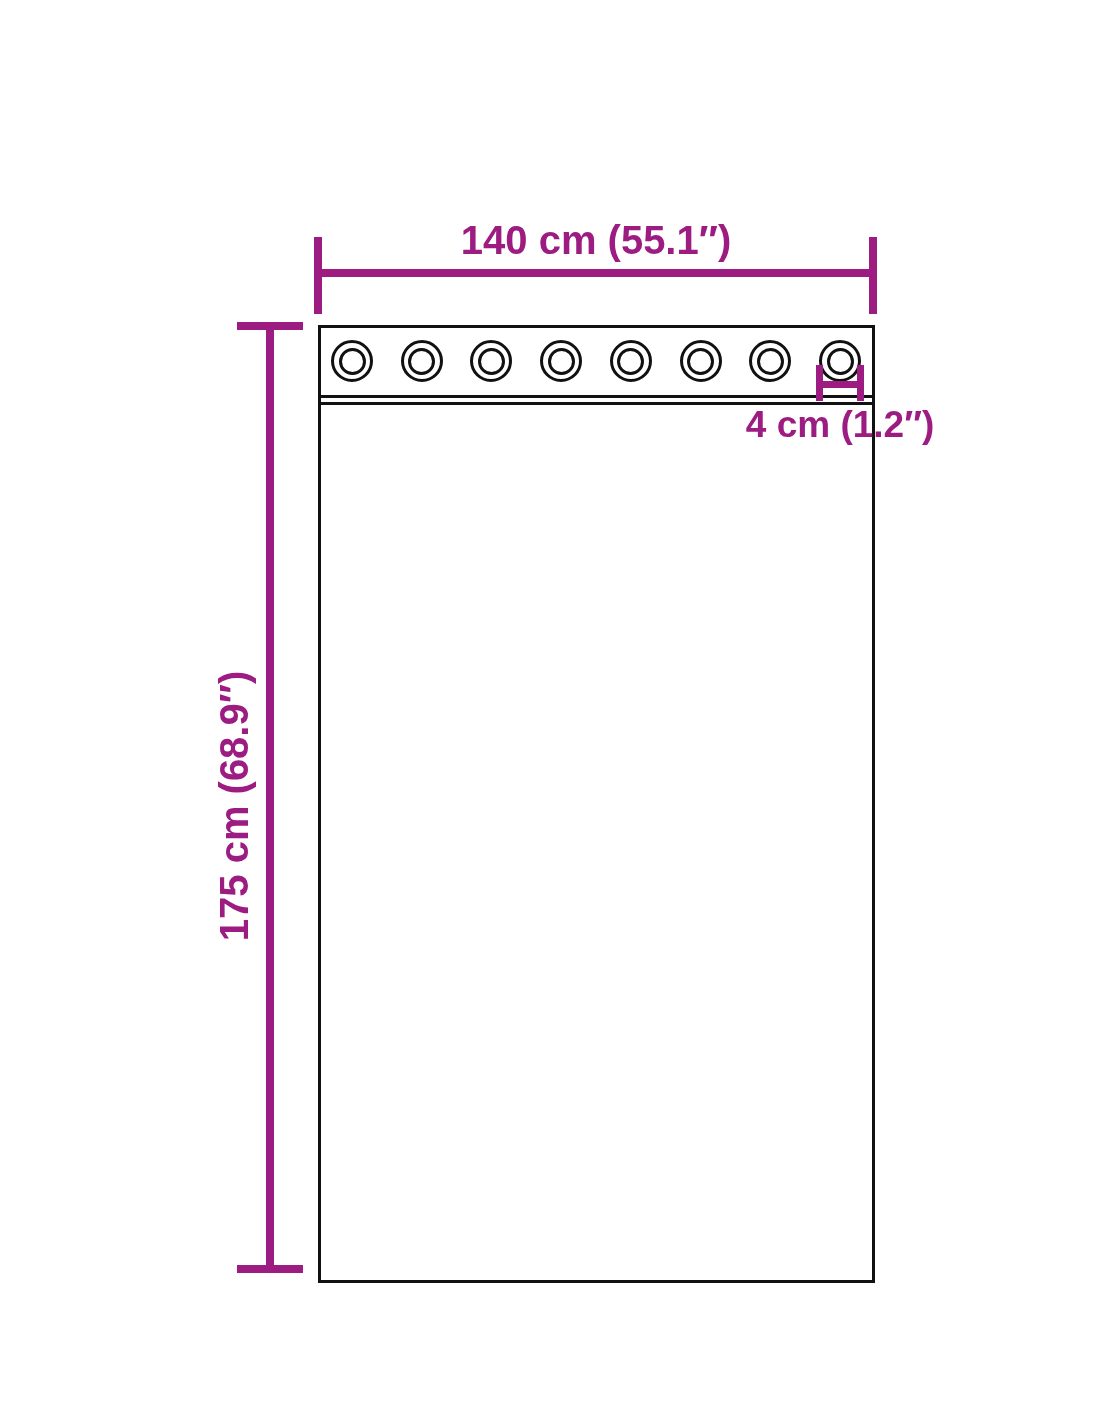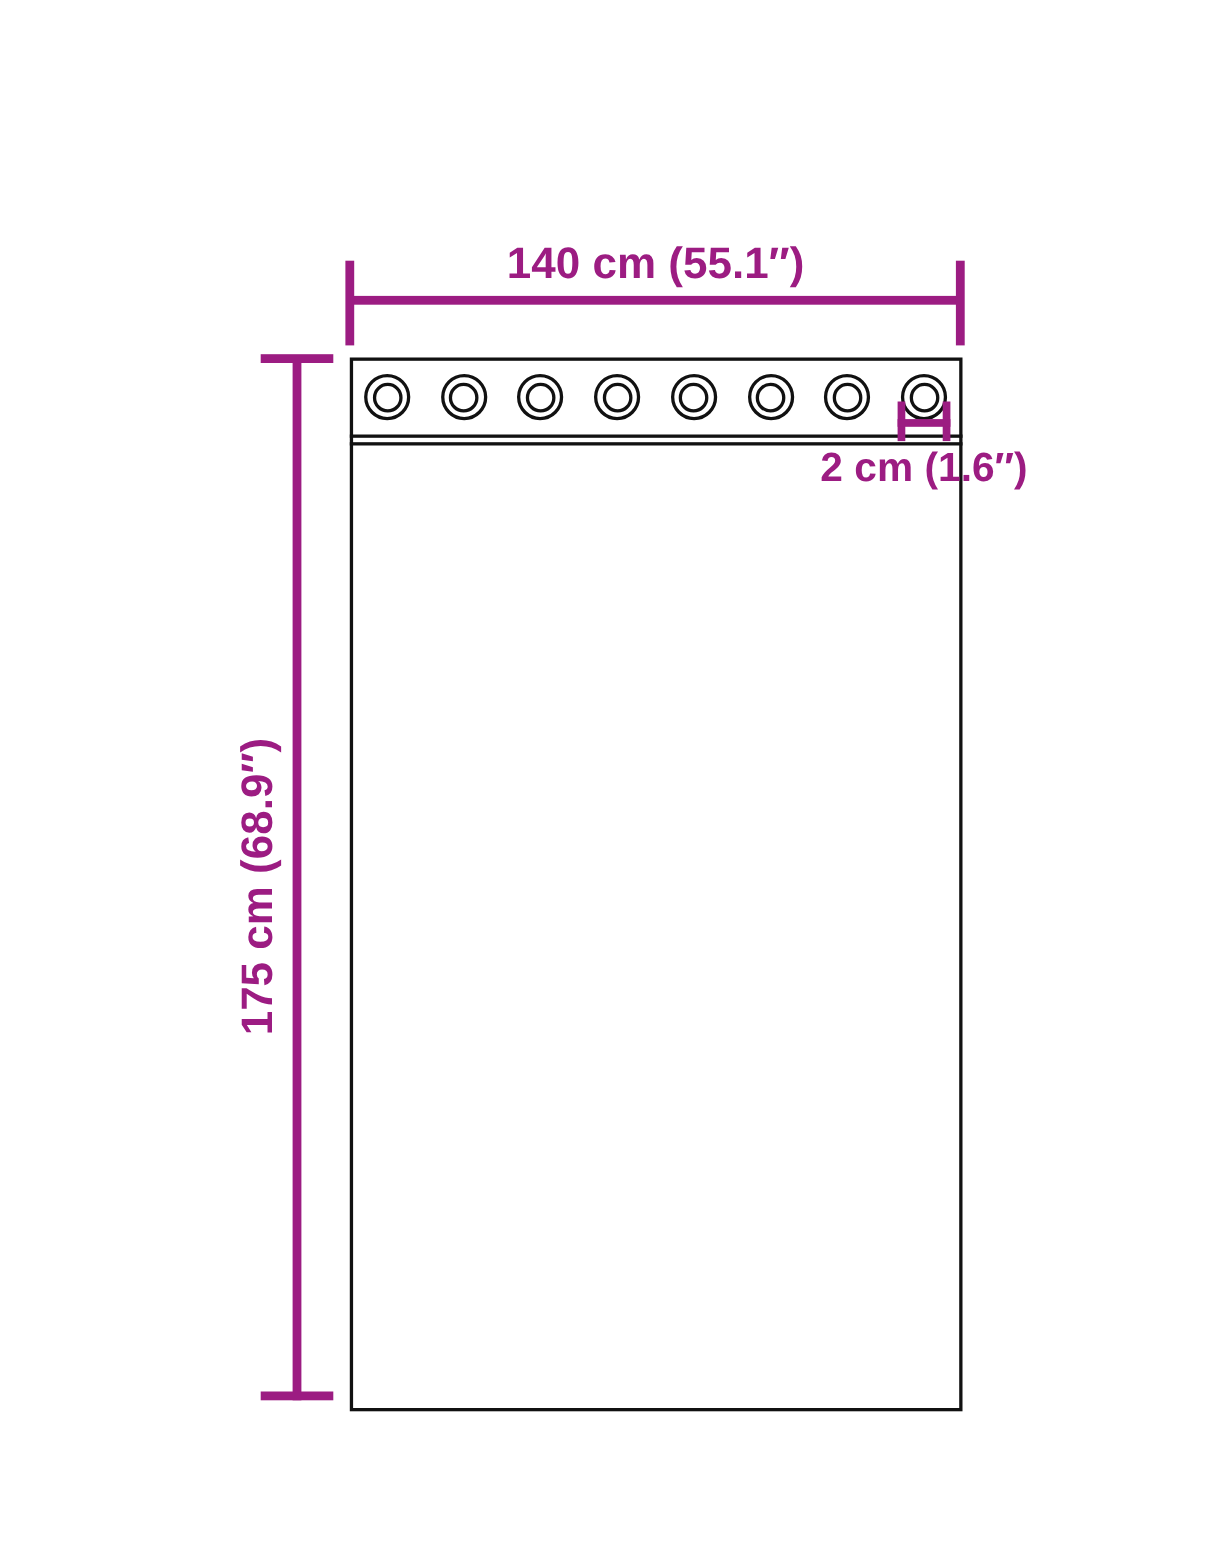--- a/index.html
+++ b/index.html
@@ -139,15 +139,15 @@
   <div class="dim h-line"></div>
   <div class="dim h-cap-top"></div>
   <div class="dim h-cap-bottom"></div>
   <div class="h-label-anchor">
     <div class="dim-label">175 cm (68.9″)</div>
   </div>
 
   <div class="dim g-tick-left"></div>
   <div class="dim g-tick-right"></div>
   <div class="dim g-crossbar"></div>
-  <div class="dim-label g-label">2 cm (1.6″)</div>
+  <div class="dim-label g-label">4 cm (1.2″)</div>
 
 </div>
 
 </body></html>

